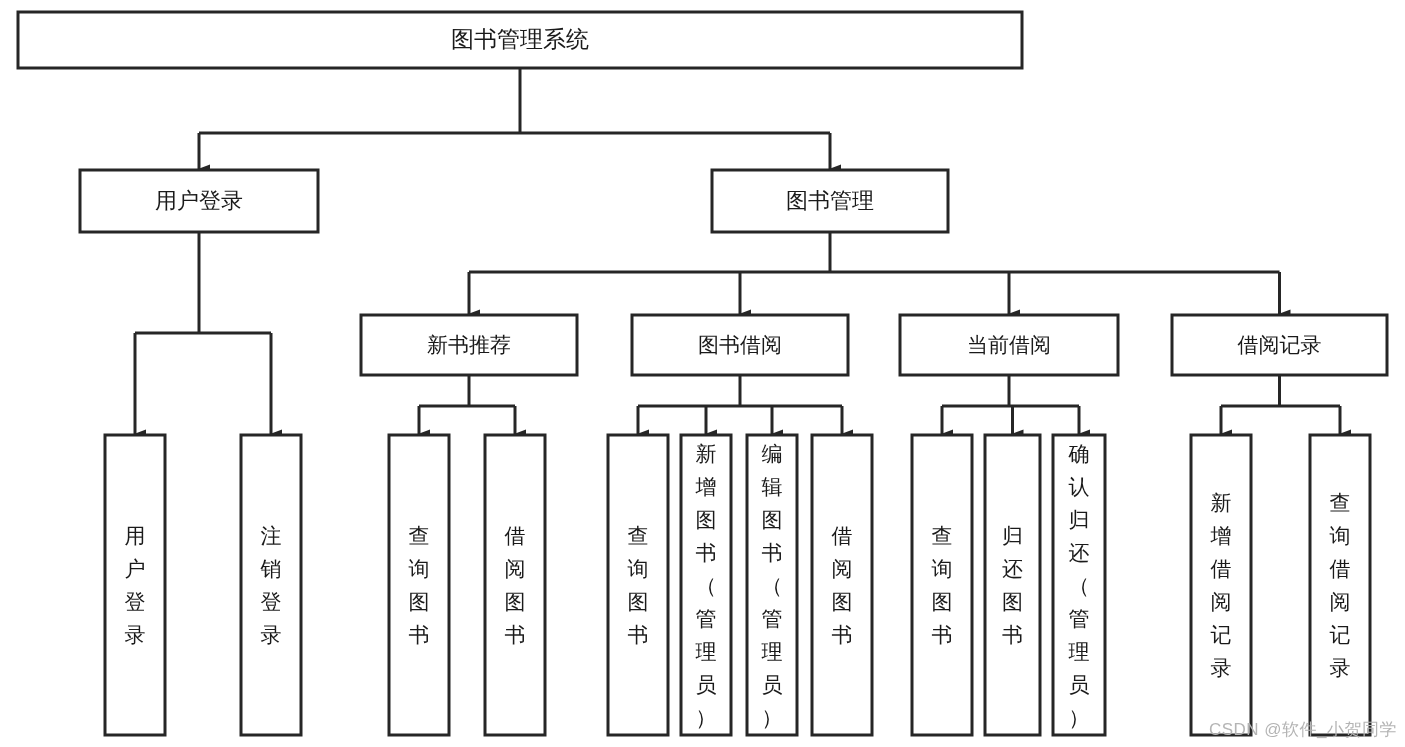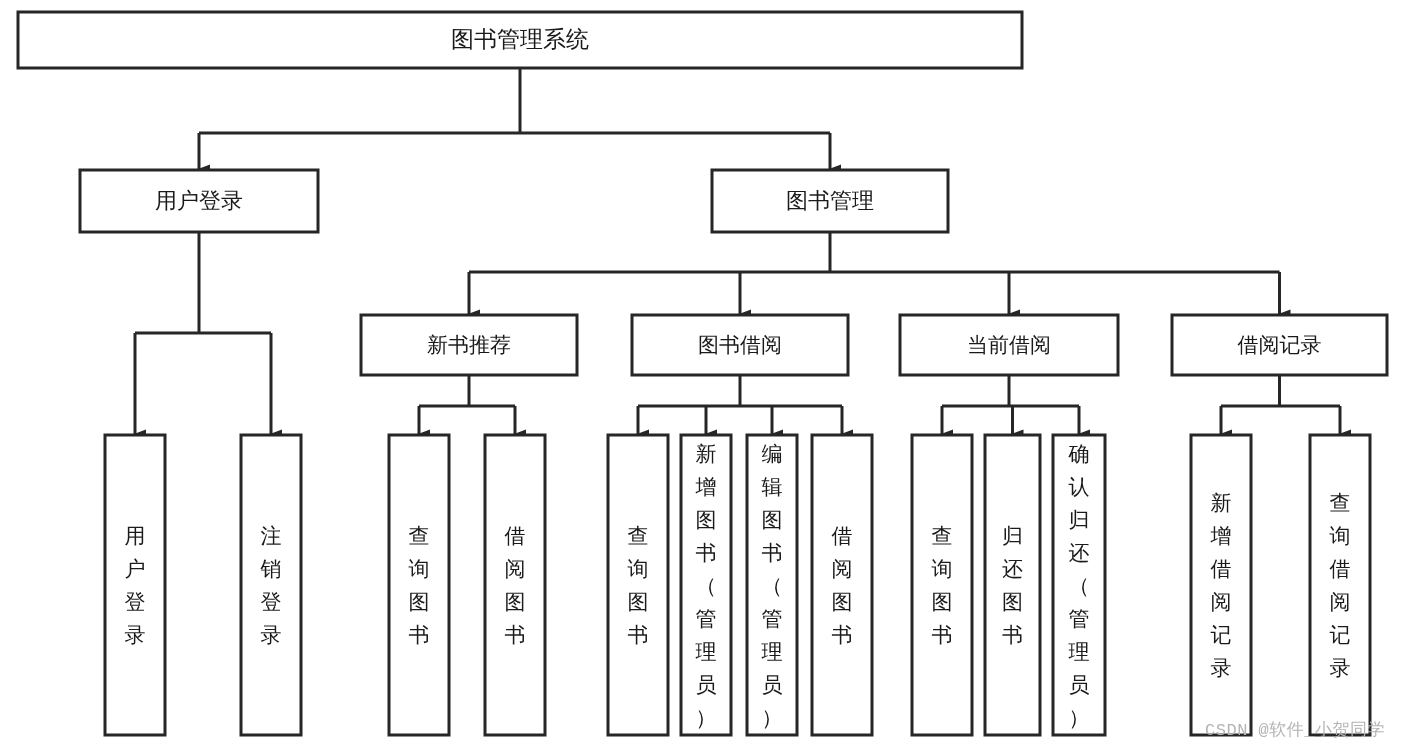--- a/index.html
+++ b/index.html
@@ -22,22 +22,22 @@
   .lbl-l3{font-size:21px;}
   .leaf-text{
     font-family:"Liberation Sans","DejaVu Sans",sans-serif;
     fill:#1a1a1a;
     font-size:21px;
     text-anchor:middle;
   }
   .conn{stroke:#262626;stroke-width:3;fill:none;stroke-linecap:butt;}
   .watermark{
     position:absolute;
-    right:20px;bottom:6px;
-    font-family:Liberation Mono, monospace;
+    right:8px;bottom:6px;
+    font-family:Liberation Sans, sans-serif;
     font-size:17px;
     color:#b4b4b4;
     white-space:nowrap;
     letter-spacing:0.5px;
   }
 </style>
 </head>
 <body>
 
 <div id="diagram-root">

